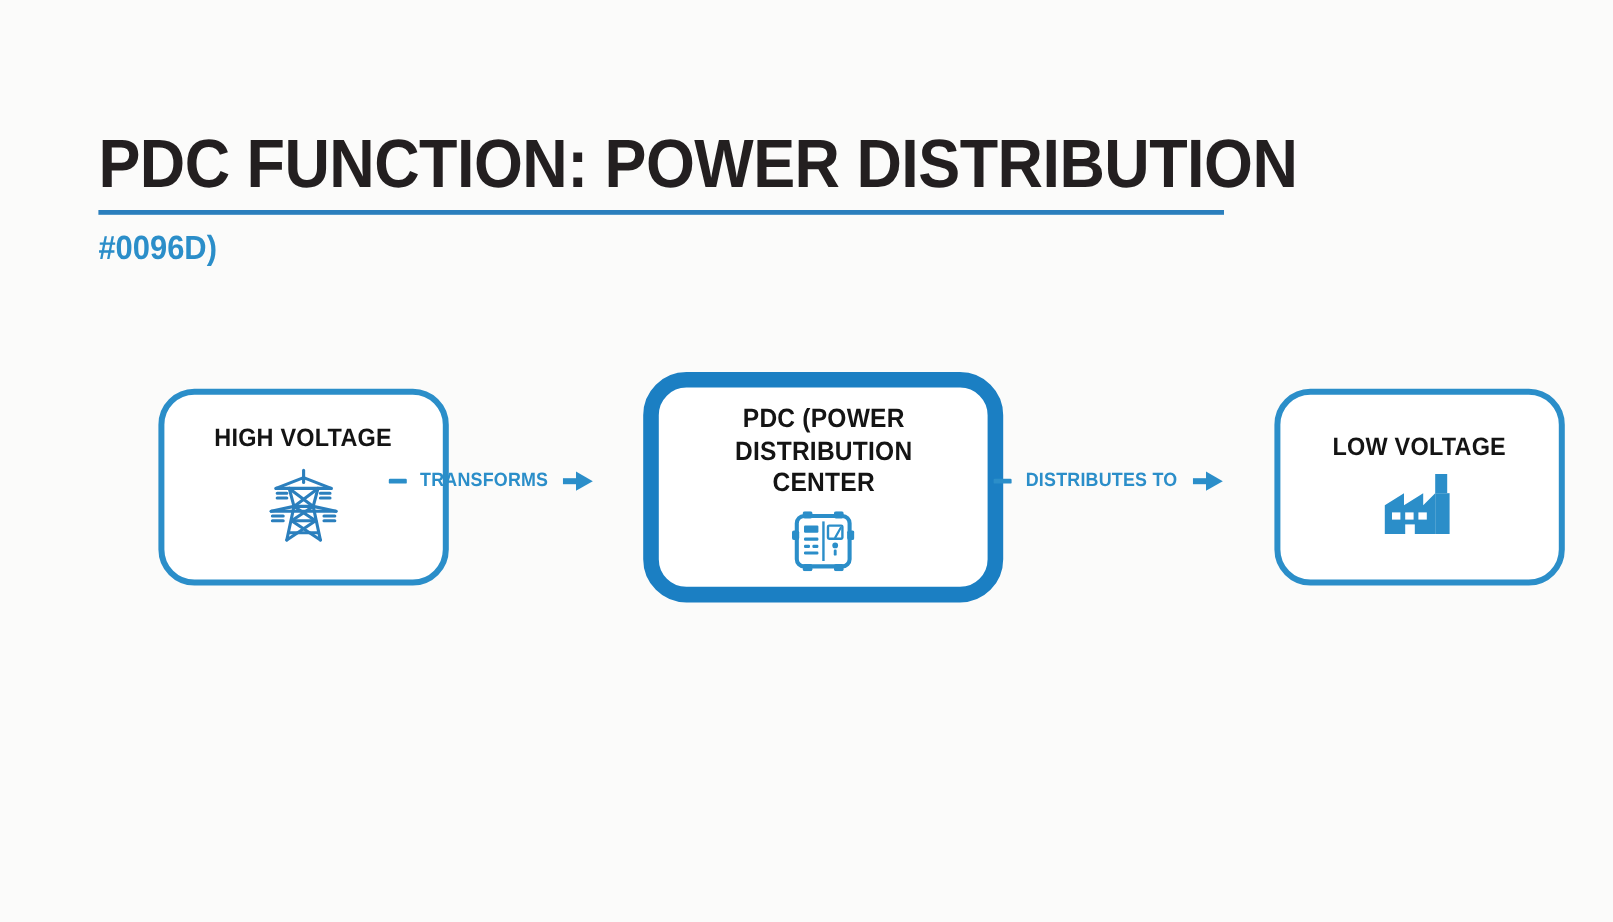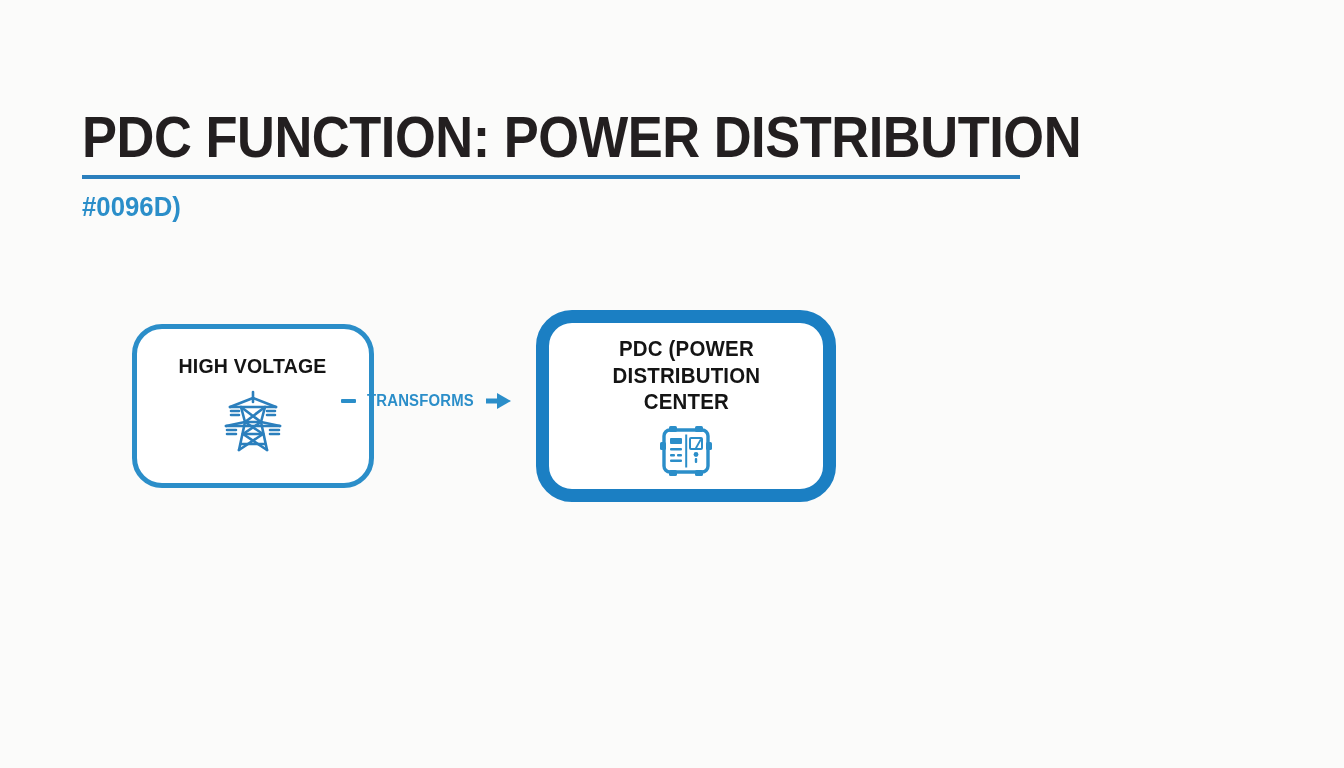--- a/index.html
+++ b/index.html
@@ -109,21 +109,21 @@
 
   
   .connector {
     position: absolute;
     top: 86px;
     display: flex;
     align-items: center;
     gap: 7px;
     height: 30px;
   }
-  #connector-1 { left: 341px; width: 172px; }
+  #connector-1 { left: 324px; width: 172px; }
   #connector-2 { left: 828px; width: 186px; }
   .conn-dash {
     width: 15px;
     height: 4px;
     background: #2b8ec9;
     border-radius: 1px;
     flex: none;
   }
   .conn-label {
     font-family: "Liberation Sans Narrow", "Liberation Sans", sans-serif;
@@ -219,15 +219,47 @@
         <rect x="10" y="33.5" width="12" height="2.6" rx="1" fill="#2b8ec9"></rect>
 
         <rect x="30" y="12" width="12" height="11" rx="1" fill="none" stroke="#2b8ec9" stroke-width="2"></rect>
         <path d="M36 22 L40.5 14" stroke="#2b8ec9" stroke-width="1.8" stroke-linecap="round"></path>
         <circle cx="36" cy="28.5" r="2.4" fill="#2b8ec9"></circle>
         <rect x="34.8" y="32" width="2.4" height="5" rx="1" fill="#2b8ec9"></rect>
       </svg>
     </div>
   </div>
 
-
+  <div class="connector" id="connector-2">
+    <div class="conn-dash"></div>
+    <div class="conn-label">DISTRIBUTES TO</div>
+    <div class="conn-arrow">
+      <svg width="26" height="18" viewBox="0 0 26 18">
+        <rect x="0" y="6.5" width="13" height="5" fill="#2b8ec9"></rect>
+        <path d="M11 1 L25 9 L11 17 Z" fill="#2b8ec9"></path>
+      </svg>
+    </div>
+  </div>
+
+  <div class="node side" id="node-low-voltage">
+    <div class="node-label">LOW VOLTAGE</div>
+    <div class="node-icon">
+      <svg width="62" height="58" viewBox="0 0 62 58">
+        <g fill="#2b8ec9">
+
+          <rect x="44" y="2" width="10" height="16"></rect>
+
+          <path d="M2 28 L18 18 L18 28 L34 18 L34 28 L44 18 L44 52 L2 52 Z"></path>
+          <rect x="44" y="18" width="12" height="34"></rect>
+        </g>
+        <g fill="#ffffff">
+
+          <rect x="8" y="34" width="7" height="6"></rect>
+          <rect x="19" y="34" width="7" height="6"></rect>
+          <rect x="30" y="34" width="7" height="6"></rect>
+
+          <rect x="19" y="44" width="8" height="8"></rect>
+        </g>
+      </svg>
+    </div>
+  </div>
 
 </div>
 
 </body></html>

